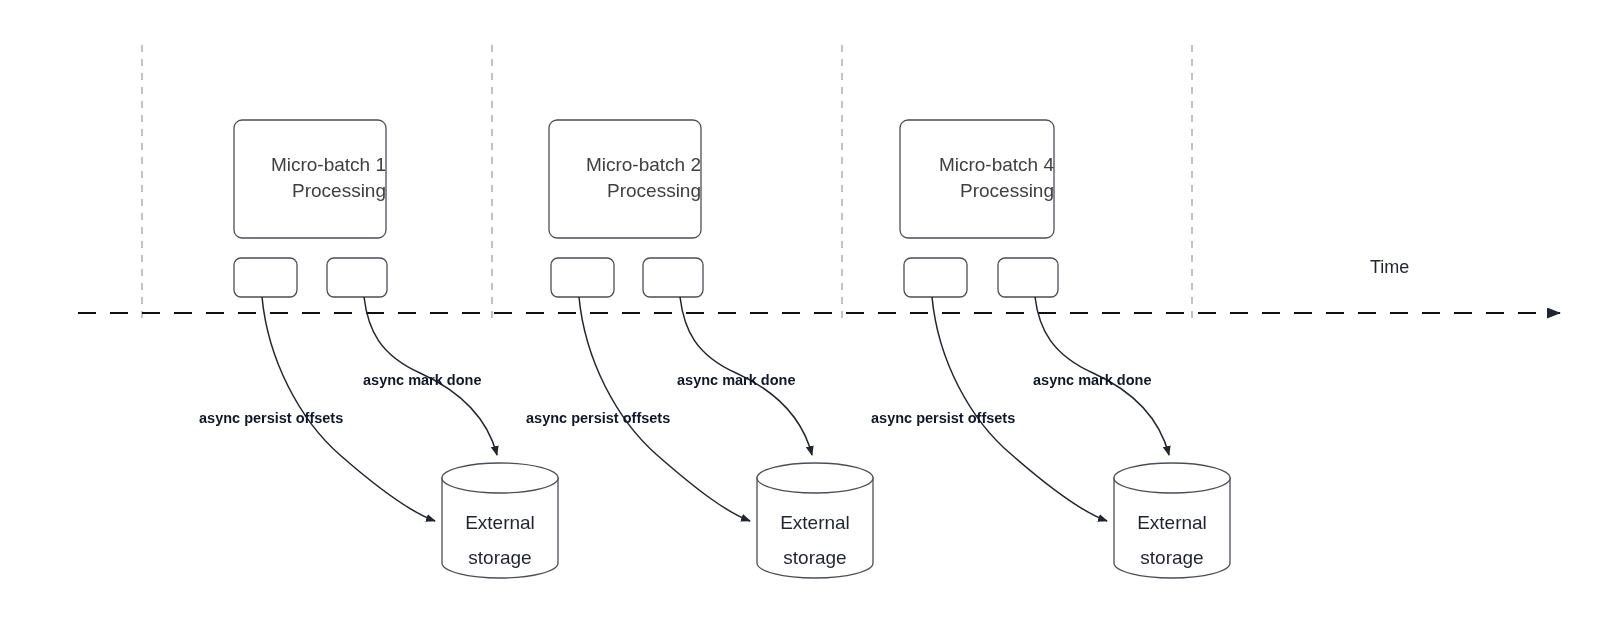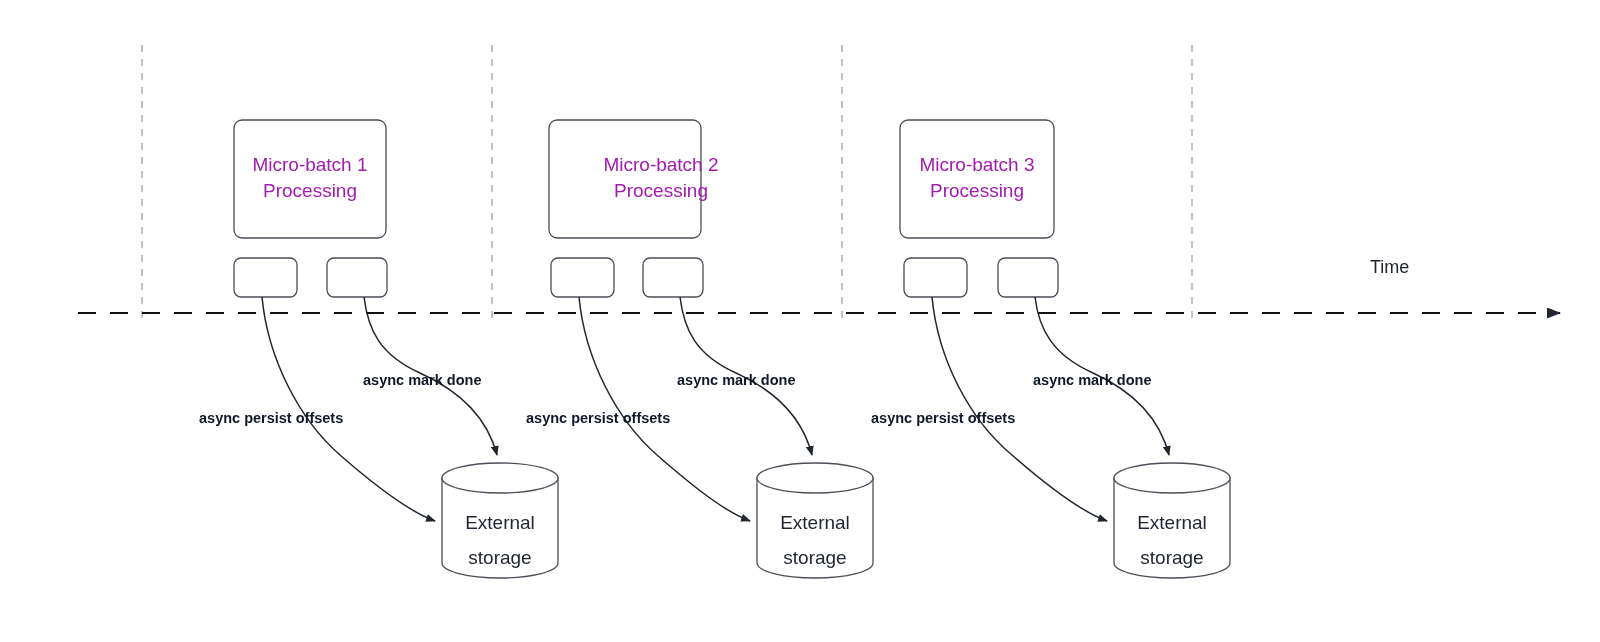--- a/index.html
+++ b/index.html
@@ -20,24 +20,24 @@
   }
   svg.layer {
     position: absolute;
     left: 0;
     top: 0;
     width: 1600px;
     height: 642px;
   }
   .box-label {
     position: absolute;
-    text-align: center;
+    text-align: right;
     font-size: 19px;
     line-height: 26px;
-    color: #a21caf;
+    color: #404040;
     white-space: pre-line;
     pointer-events: none;
   }
   .cyl-label {
     position: absolute;
     text-align: center;
     font-size: 19px;
     line-height: 35px;
     color: #1f2430;
     white-space: pre-line;
@@ -120,23 +120,23 @@
         <ellipse cx="1172" cy="478" rx="58" ry="15" fill="#ffffff" stroke="#4a4f57" stroke-width="1.3"></ellipse>
       </g>
 
       <path d="M932,297 C938,360 970,420 1012,455 C1052,490 1082,512 1107,521" fill="none" stroke="#20262f" stroke-width="1.5" marker-end="url(#arrowhead)"></path>
       <path d="M1035,297 C1039,330 1053,355 1093,373 C1135,392 1160,420 1169,455" fill="none" stroke="#20262f" stroke-width="1.5" marker-end="url(#arrowhead)"></path>
     </g>
   </svg>
 
   <div class="box-label" style="left:234px; top:152px; width:152px;">Micro-batch 1
 Processing</div>
-  <div class="box-label" style="left:549px; top:152px; width:152px;margin-left:36px;">Micro-batch 2
+  <div class="box-label" style="left:549px; top:152px; width:152px;">Micro-batch 2
 Processing</div>
-  <div class="box-label" style="left:900px; top:152px; width:154px;">Micro-batch 3
+  <div class="box-label" style="left:900px; top:152px; width:154px;">Micro-batch 4
 Processing</div>
 
   <div class="cyl-label" style="left:442px; top:505px; width:116px;">External
 storage</div>
   <div class="cyl-label" style="left:757px; top:505px; width:116px;">External
 storage</div>
   <div class="cyl-label" style="left:1114px; top:505px; width:116px;">External
 storage</div>
 
   <div class="ann-label" style="left:363px; top:372px;">async mark done</div>

